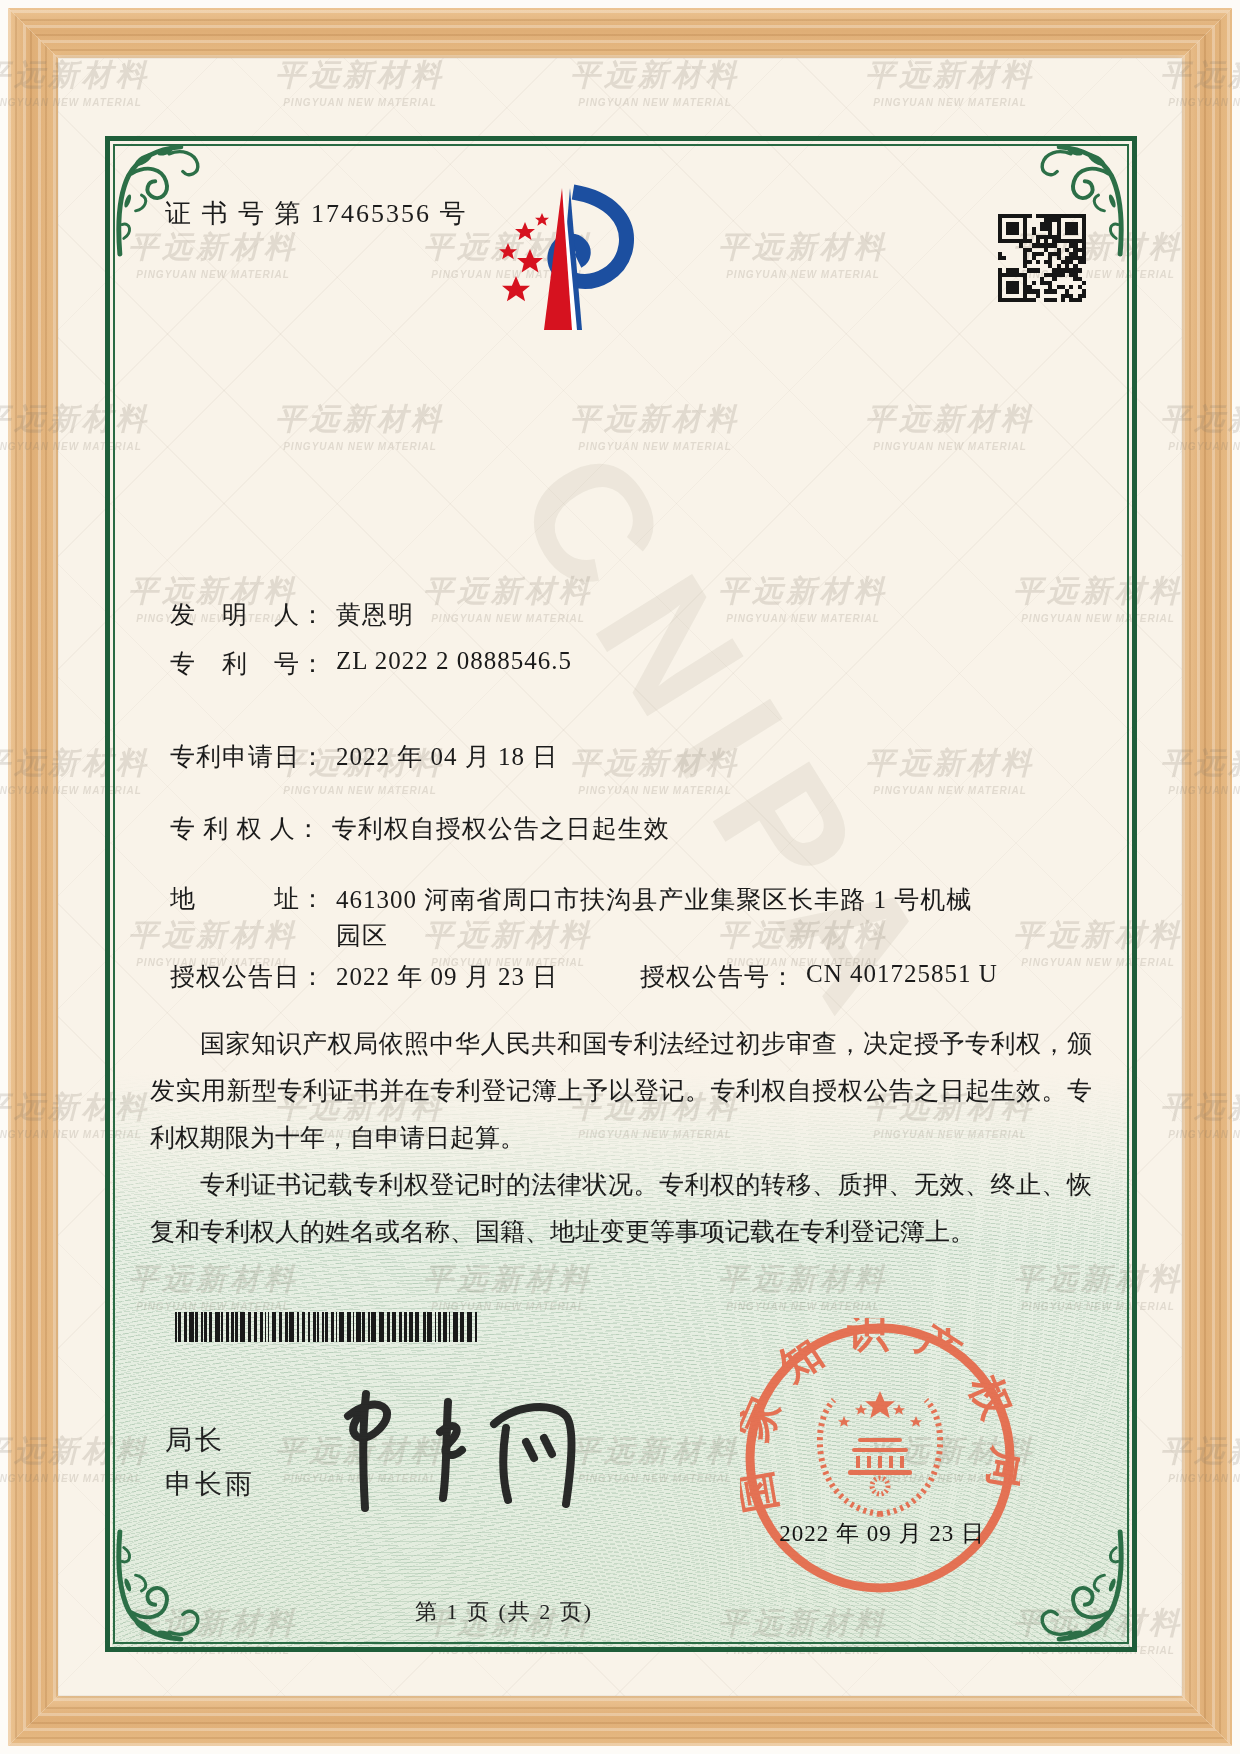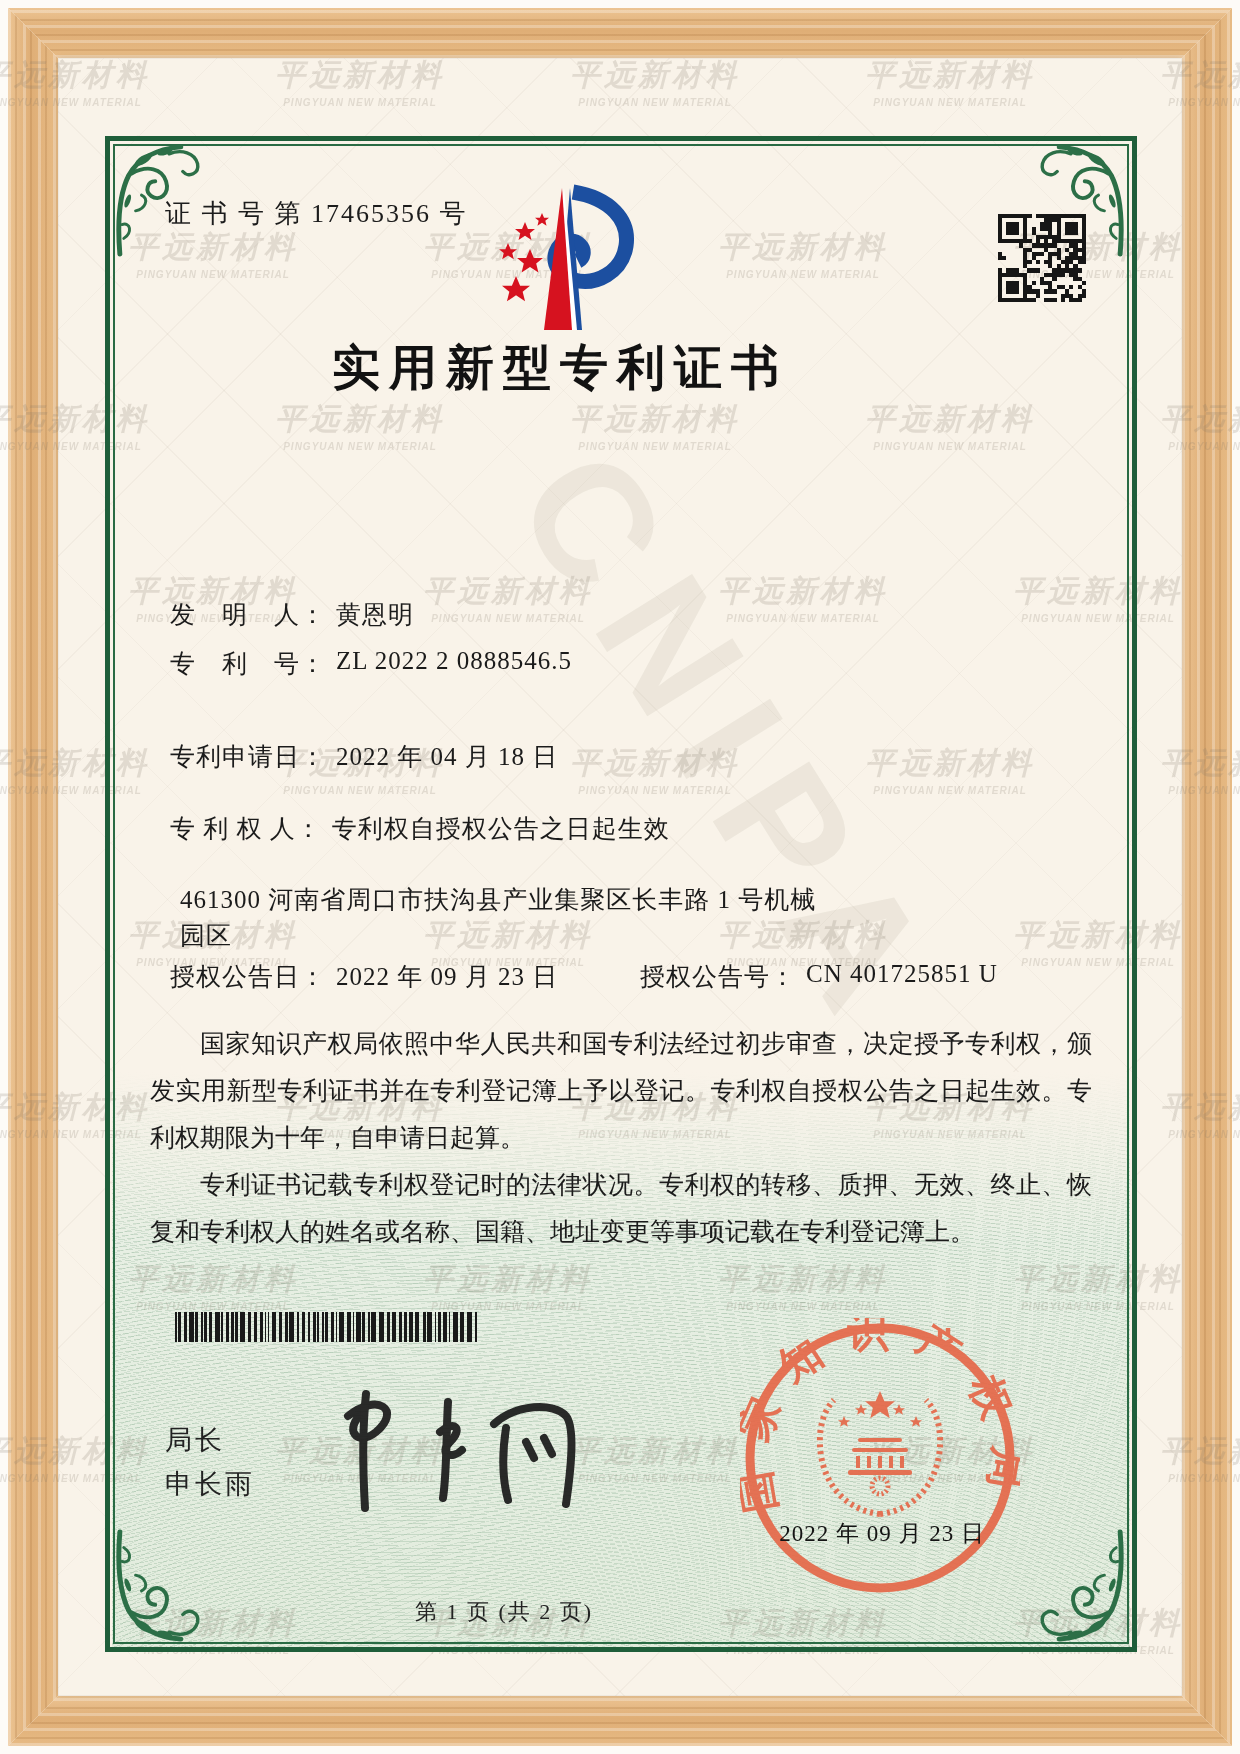--- a/index.html
+++ b/index.html
@@ -778,39 +778,39 @@
       <div class="qm d"></div>
       <div class="qm"></div>
       <div class="qm d"></div>
       <div class="qm"></div>
       <div class="qm d"></div>
       <div class="qm d"></div>
       <div class="qm d"></div>
       <div class="qm"></div>
     </div>
 
-  <div class="title">实用新型专利证书</div>
 
   <div class="frow" style="top:598px">
     <span class="flabel">发　明　人：</span>
     <span class="fvalue">黄恩明</span>
   </div>
   <div class="frow" style="top:647px">
     <span class="flabel">专　利　号：</span>
     <span class="fvalue">ZL 2022 2 0888546.5</span>
   </div>
   <div class="frow" style="top:740px">
     <span class="flabel">专利申请日：</span>
     <span class="fvalue">2022 年 04 月 18 日</span>
   </div>
   <div class="frow" style="top:812px">
     <span class="flabel">专 利 权 人：</span>
     <span class="fvalue">专利权自授权公告之日起生效</span>
   </div>
   <div class="frow" style="top:882px">
+    <span class="flabel">地　　　址：</span>
     <span class="fvalue addr-val">461300 河南省周口市扶沟县产业集聚区长丰路 1 号机械园区</span>
   </div>
   <div class="frow" style="top:960px">
     <span class="flabel">授权公告日：</span>
     <span class="fvalue">2022 年 09 月 23 日</span>
   </div>
   <div class="frow grant-no" style="top:960px">
     <span class="flabel">授权公告号：</span>
     <span class="fvalue">CN 401725851 U</span>
   </div>

